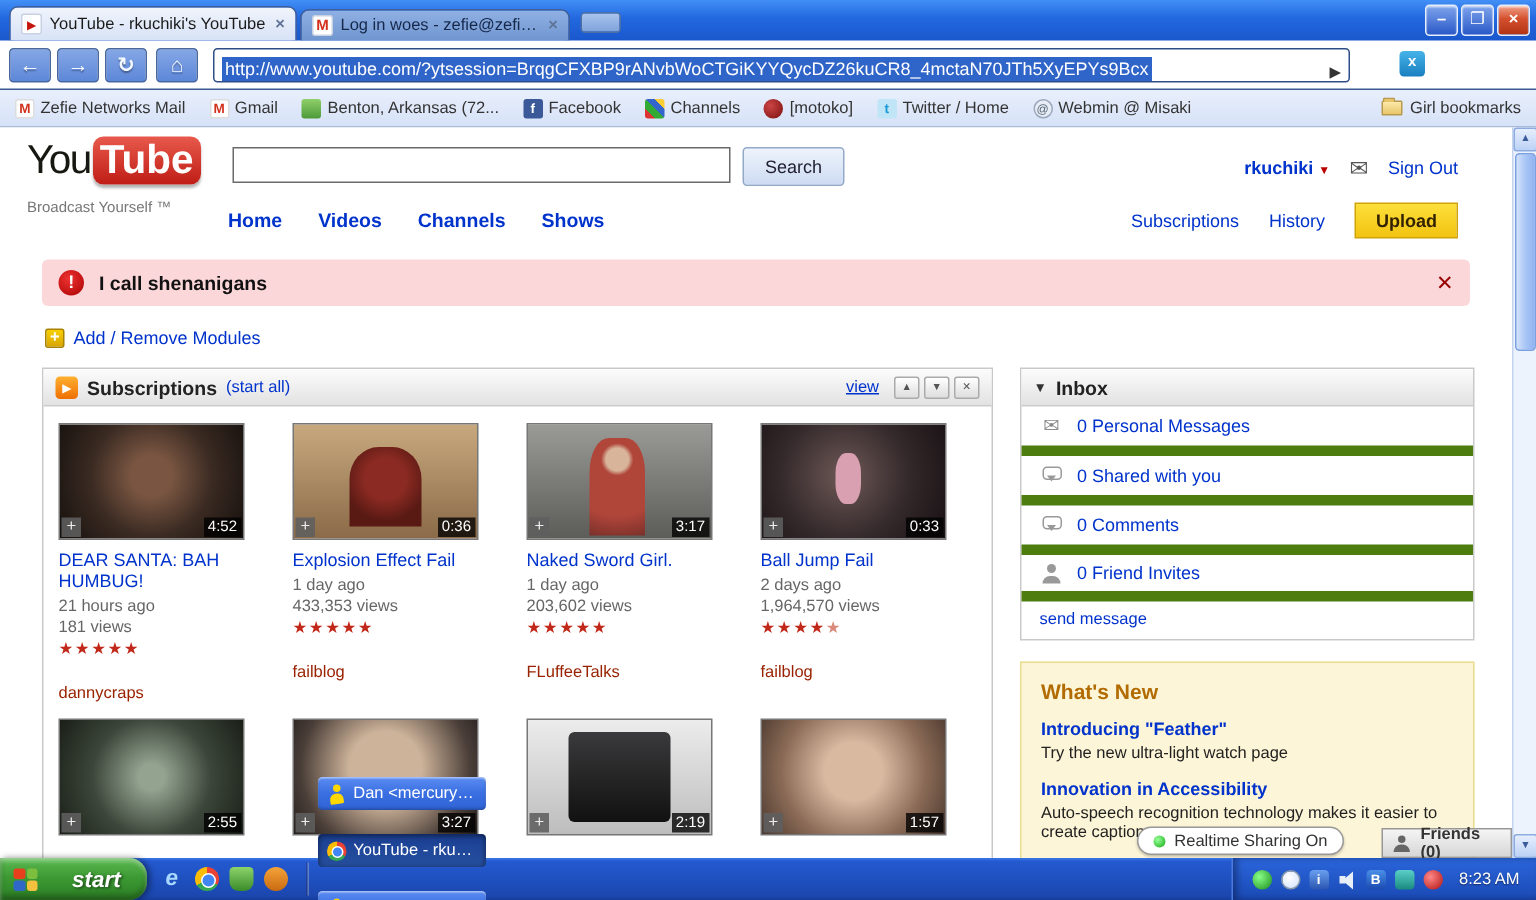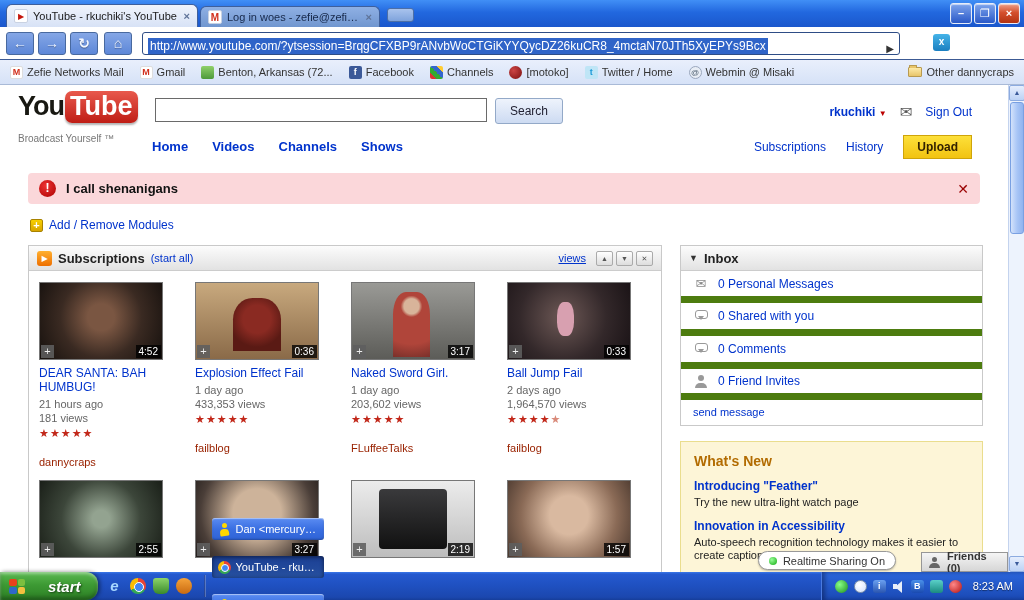--- a/index.html
+++ b/index.html
@@ -65,21 +65,21 @@
   .bm-other { margin-left:auto; display:flex; align-items:center; gap:5px; }
   .folder-ico { width:14px; height:10px; background:linear-gradient(#fdeaa8,#e8c56a);
     border:1px solid #b89a50; border-radius:1px; position:relative; }
   .folder-ico::before { content:""; position:absolute; top:-3px; left:0; width:6px; height:2px;
     background:#e8c56a; border:1px solid #b89a50; border-bottom:none; border-radius:1px 1px 0 0; }
 
   
   .page { position:absolute; top:85px; left:0; width:1008px; height:487px; background:#fff; overflow:hidden; }
 
   .yt-logo { position:absolute; left:18px; top:6px; line-height:30px; }
-  .logo-you { font-size:27px; font-weight:bold; color:#181812; letter-spacing:-1px; }
+  .logo-you { font-size:27px; font-weight:normal; color:#181812; letter-spacing:-1px; }
   .logo-tube { font-size:27px; font-weight:bold; color:#fff; background:linear-gradient(#e8594c,#bf1d15);
     padding:0 5px 2px; border-radius:7px; margin-left:1px; box-shadow:0 2px 2px rgba(0,0,0,.3); }
   .logo-tagline { font-size:10px; color:#777; margin-top:-2px; }
 
   .search-row { position:absolute; left:155px; top:13px; display:flex; gap:8px; }
   .search-input { width:332px; height:24px; border:1px solid #6a6a6a; font-size:13px; padding:0 4px; }
   .search-btn { height:26px; padding:0 14px; font-size:12px; color:#223;
     background:linear-gradient(#eef3fc,#cddbf2); border:1px solid #93a9c8; border-radius:3px; }
 
   .account { position:absolute; top:18px; right:36px; display:flex; align-items:center; gap:13px; font-size:12px; }
@@ -300,21 +300,21 @@
     <span class="bi bi-twitter-bird"></span>
     <span>Twitter / Home</span>
   </span>
       <span class="bm">
     <span class="bi bi-webmin-globe"></span>
     <span>Webmin @ Misaki</span>
   </span>
     </span>
   <span class="bm bm-other">
     <span class="folder-ico"></span>
-    <span>Other dannycraps</span>
+    <span>Girl bookmarks</span>
   </span>
 </div>
 
 <div class="page">
 
   <div class="yt-logo">
     <div>
       <span class="logo-you">You</span><span class="logo-tube">Tube</span>
     </div>
     <div class="logo-tagline">Broadcast Yourself ™</div>
@@ -353,21 +353,21 @@
     <span class="plus-ico">+</span>
     <a href="#" class="a-link">Add / Remove Modules</a>
   </div>
 
   <div class="module mod-subs">
     <div class="mod-header">
       <span class="subs-ico">▶</span>
       <span class="mod-title">Subscriptions</span>
       <a href="#" class="view-all">(start all)</a>
       <span class="mod-controls">
-        <a href="#" class="edit-link">views</a>
+        <a href="#" class="edit-link">view</a>
         <span class="mod-btn">▲</span>
         <span class="mod-btn">▼</span>
         <span class="mod-btn">✕</span>
       </span>
     </div>
     <div class="videos-grid">
         <div class="vcell">
     <div class="thumb t0">
       <span class="plus-ov">+</span>
       <span class="dur">4:52</span>

